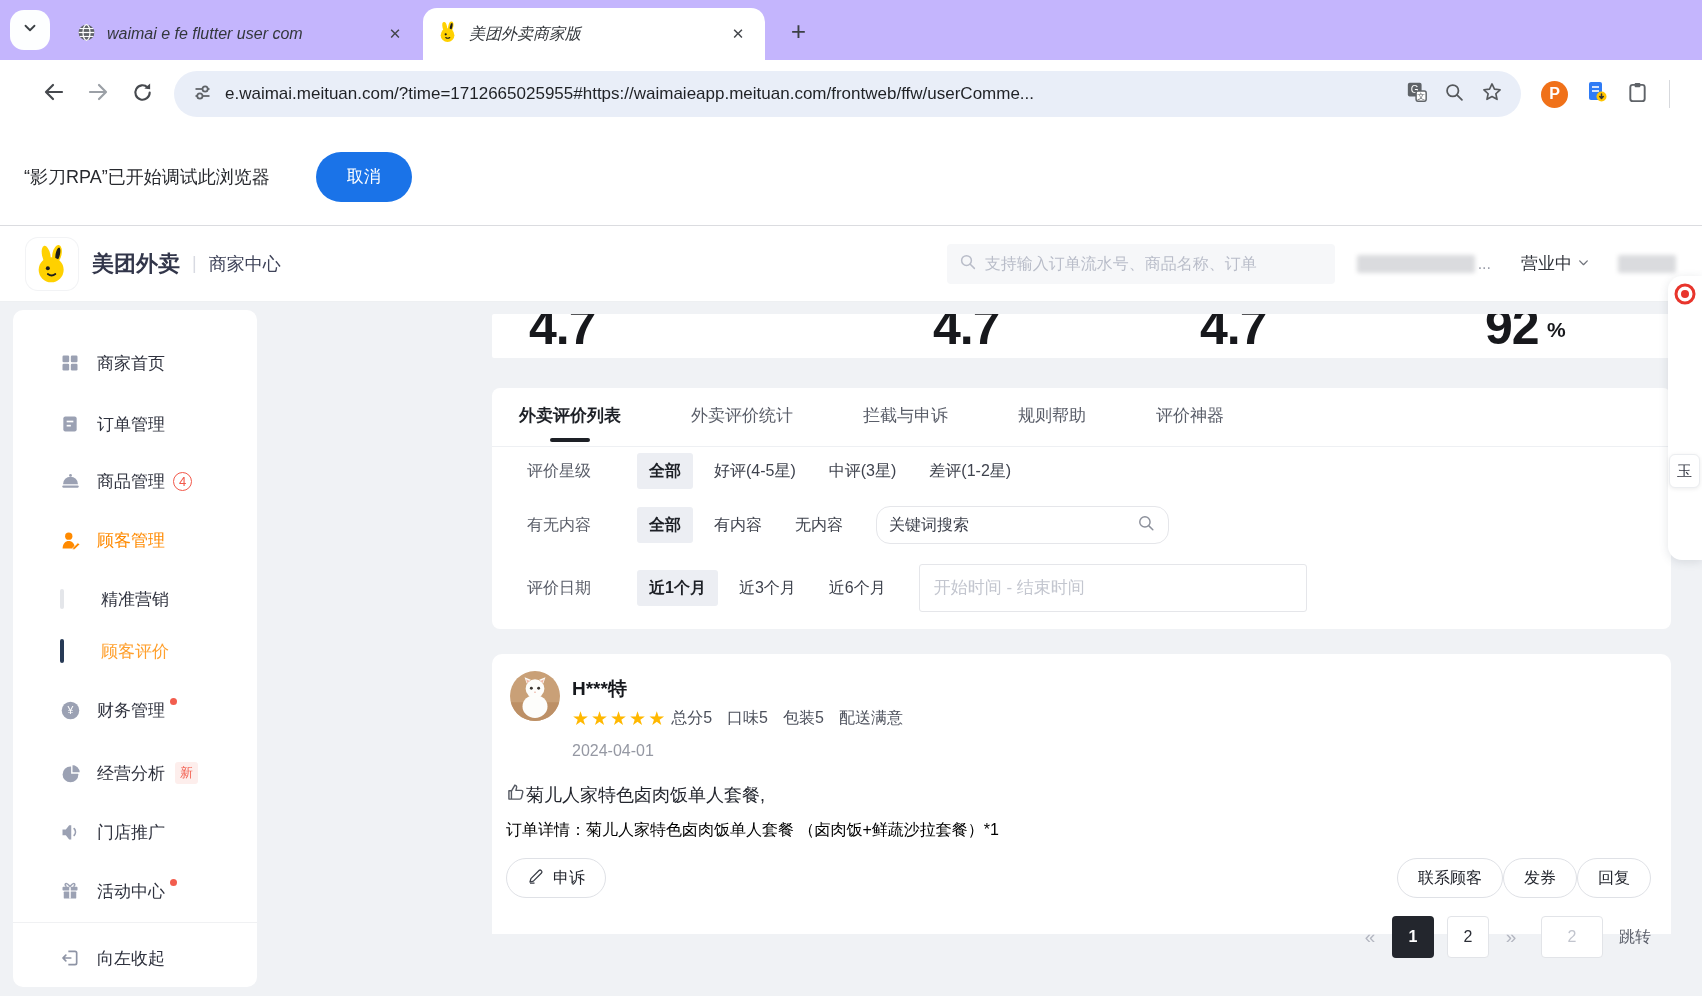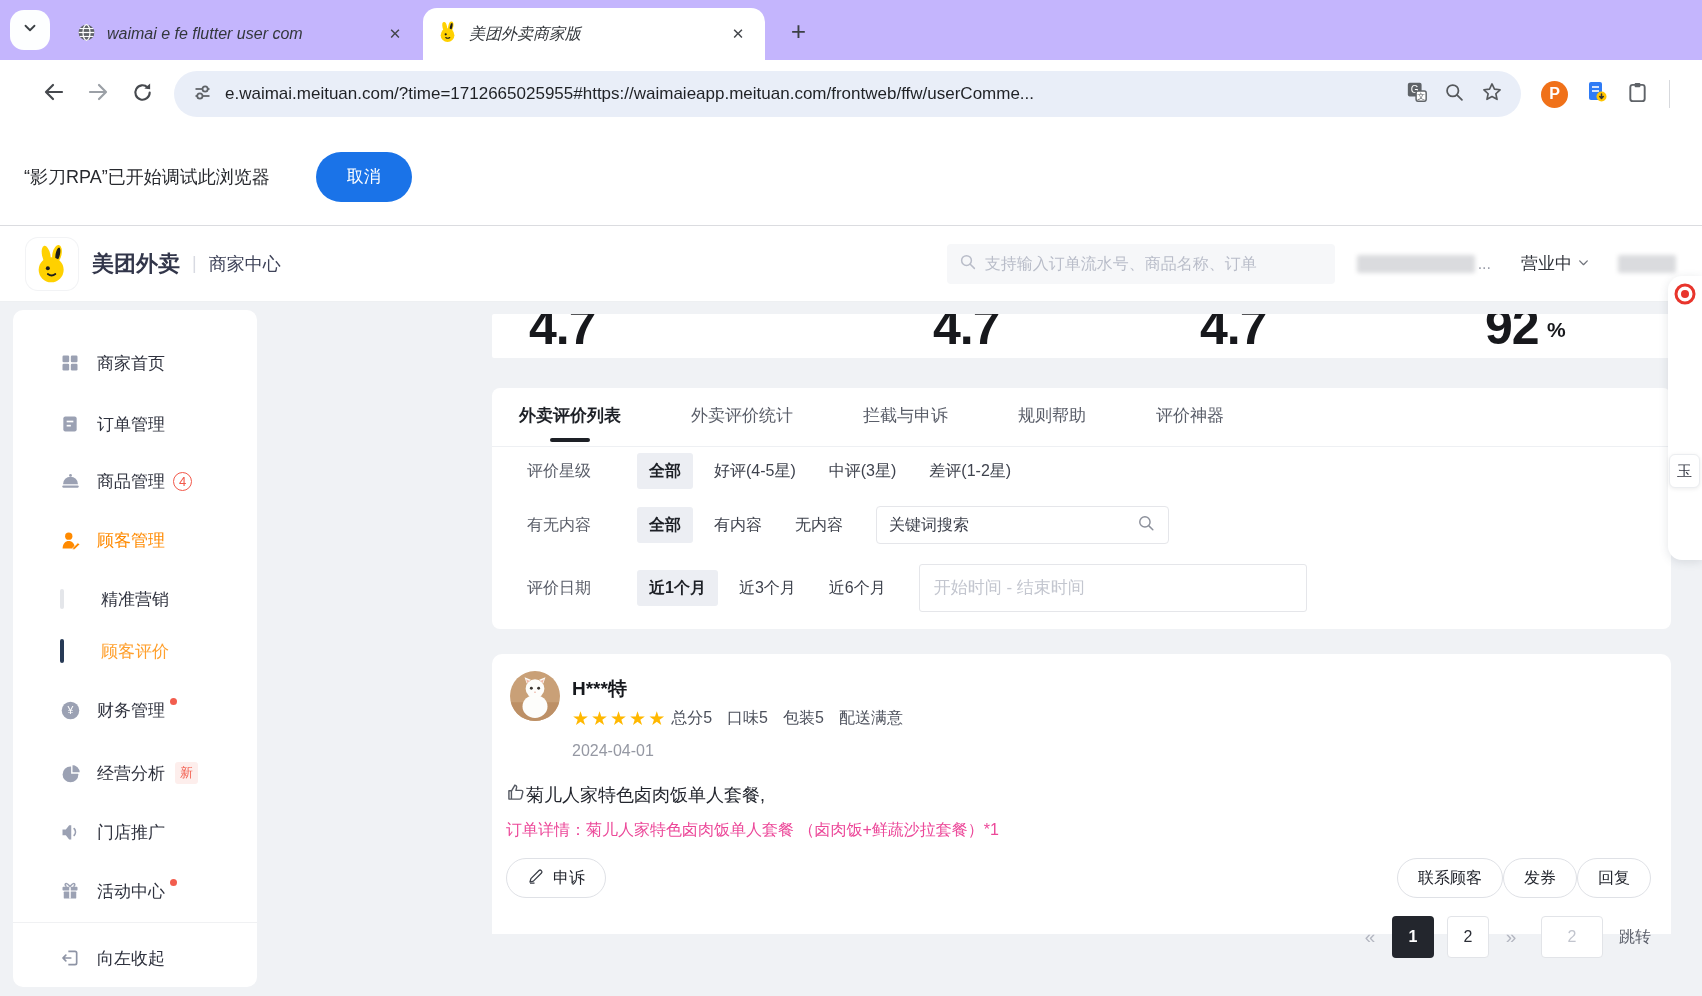--- a/index.html
+++ b/index.html
@@ -76,36 +76,36 @@
   .ptab.active { color:#1d2026; font-weight:bold; }
   .ptab.active::after { content:""; position:absolute; left:50%; transform:translateX(-50%); bottom:-15px; width:40px; height:4px; background:#1d2026; border-radius:2px; }
   .panel-divider { position:absolute; top:58px; left:0; right:0; height:1px; background:#eef0f3; }
   .f-row { position:absolute; left:35px; right:16px; display:flex; align-items:center; }
   .f-row1 { top:64px; height:38px; }
   .f-row2 { top:118px; height:38px; }
   .f-row3 { top:176px; height:48px; }
   .f-label { width:80px; font-size:16px; color:#5a5e69; flex:none; margin-right:30px; }
   .chip { height:36px; display:flex; align-items:center; padding:0 12px; border-radius:3px; font-size:16px; color:#3e424d; margin-right:9px; cursor:pointer; }
   .chip.sel { background:#eceef3; color:#1d2026; font-weight:bold; }
-  .kw-box { margin-left:12px; width:293px; height:38px; border:1px solid #e5e6ea; border-radius:4px; display:flex; align-items:center; padding:0 12px; background:#fff; }
+  .kw-box { margin-left:12px; width:293px; height:38px; border:1px solid #e5e6ea; border-radius:14px; display:flex; align-items:center; padding:0 12px; background:#fff; }
   .kw-box input { border:none; outline:none; flex:1; font-size:16px; color:#333; }
   .kw-box input::placeholder { color:#3e424d; }
   .date-box { margin-left:12px; width:388px; height:48px; border:1px solid #e5e6ea; border-radius:3px; display:flex; align-items:center; padding:0 14px; background:#fff; }
   .date-box input { border:none; outline:none; flex:1; font-size:17px; color:#333; }
   .date-box input::placeholder { color:#c3c6cf; }
 
   .review-panel { position:absolute; left:492px; top:352px; width:1179px; height:280px; background:#fff; border-radius:10px 10px 0 0;padding-left:28px; }
   .avatar { position:absolute; left:18px; top:17px; width:50px; height:50px; border-radius:50%; overflow:hidden; }
   .r-user { position:absolute; left:80px; top:22px; font-size:19px; font-weight:bold; color:#16181d; }
   .r-stars-row { position:absolute; left:80px; top:53px; display:flex; align-items:center; font-size:16px; color:#4d515c; }
   .r-stars { color:#ffb800; font-size:19px; letter-spacing:2px; margin-right:4px; }
   .r-score { margin-right:15px; }
   .r-date { position:absolute; left:80px; top:88px; font-size:16px; color:#9598a3; }
   .r-content { position:absolute; left:14px; top:128px; display:flex; align-items:center; gap:0; font-size:18px; color:#23262e; }
-  .r-order { position:absolute; left:14px; top:166px; font-size:16px; color:#ec4899; }
+  .r-order { position:absolute; left:14px; top:166px; font-size:16px; color:#000000; }
   .pill-btn { height:40px; border:1px solid #dfe1e6; border-radius:20px; background:#fff; display:inline-flex; align-items:center; justify-content:center; gap:8px; font-size:16px; color:#23262e; padding:0 20px; cursor:pointer; }
   .appeal { position:absolute; left:14px; top:204px; }
   .actions { position:absolute; right:20px; top:204px; display:flex; }
   .pager { position:absolute; right:20px; top:262px; display:flex; align-items:center; gap:13px; }
   .pg-arrow { color:#b3b6c0; font-size:19px; width:18px; text-align:center; cursor:pointer; }
   .pg-num { width:42px; height:42px; display:flex; align-items:center; justify-content:center; border-radius:4px; font-size:16px; cursor:pointer; }
   .pg-num.active { background:#23262d; color:#fff; font-weight:bold; }
   .pg-num.plain { border:1px solid #e2e4e8; color:#2b2e36; background:#fff; }
   .pg-input { width:62px; height:42px; border:1px solid #e2e4e8; border-radius:4px; text-align:center; font-size:16px; color:#c2c5ce; margin-left:8px; outline:none; }
   .pg-jump { font-size:16px; color:#595d68; margin-left:3px; }

